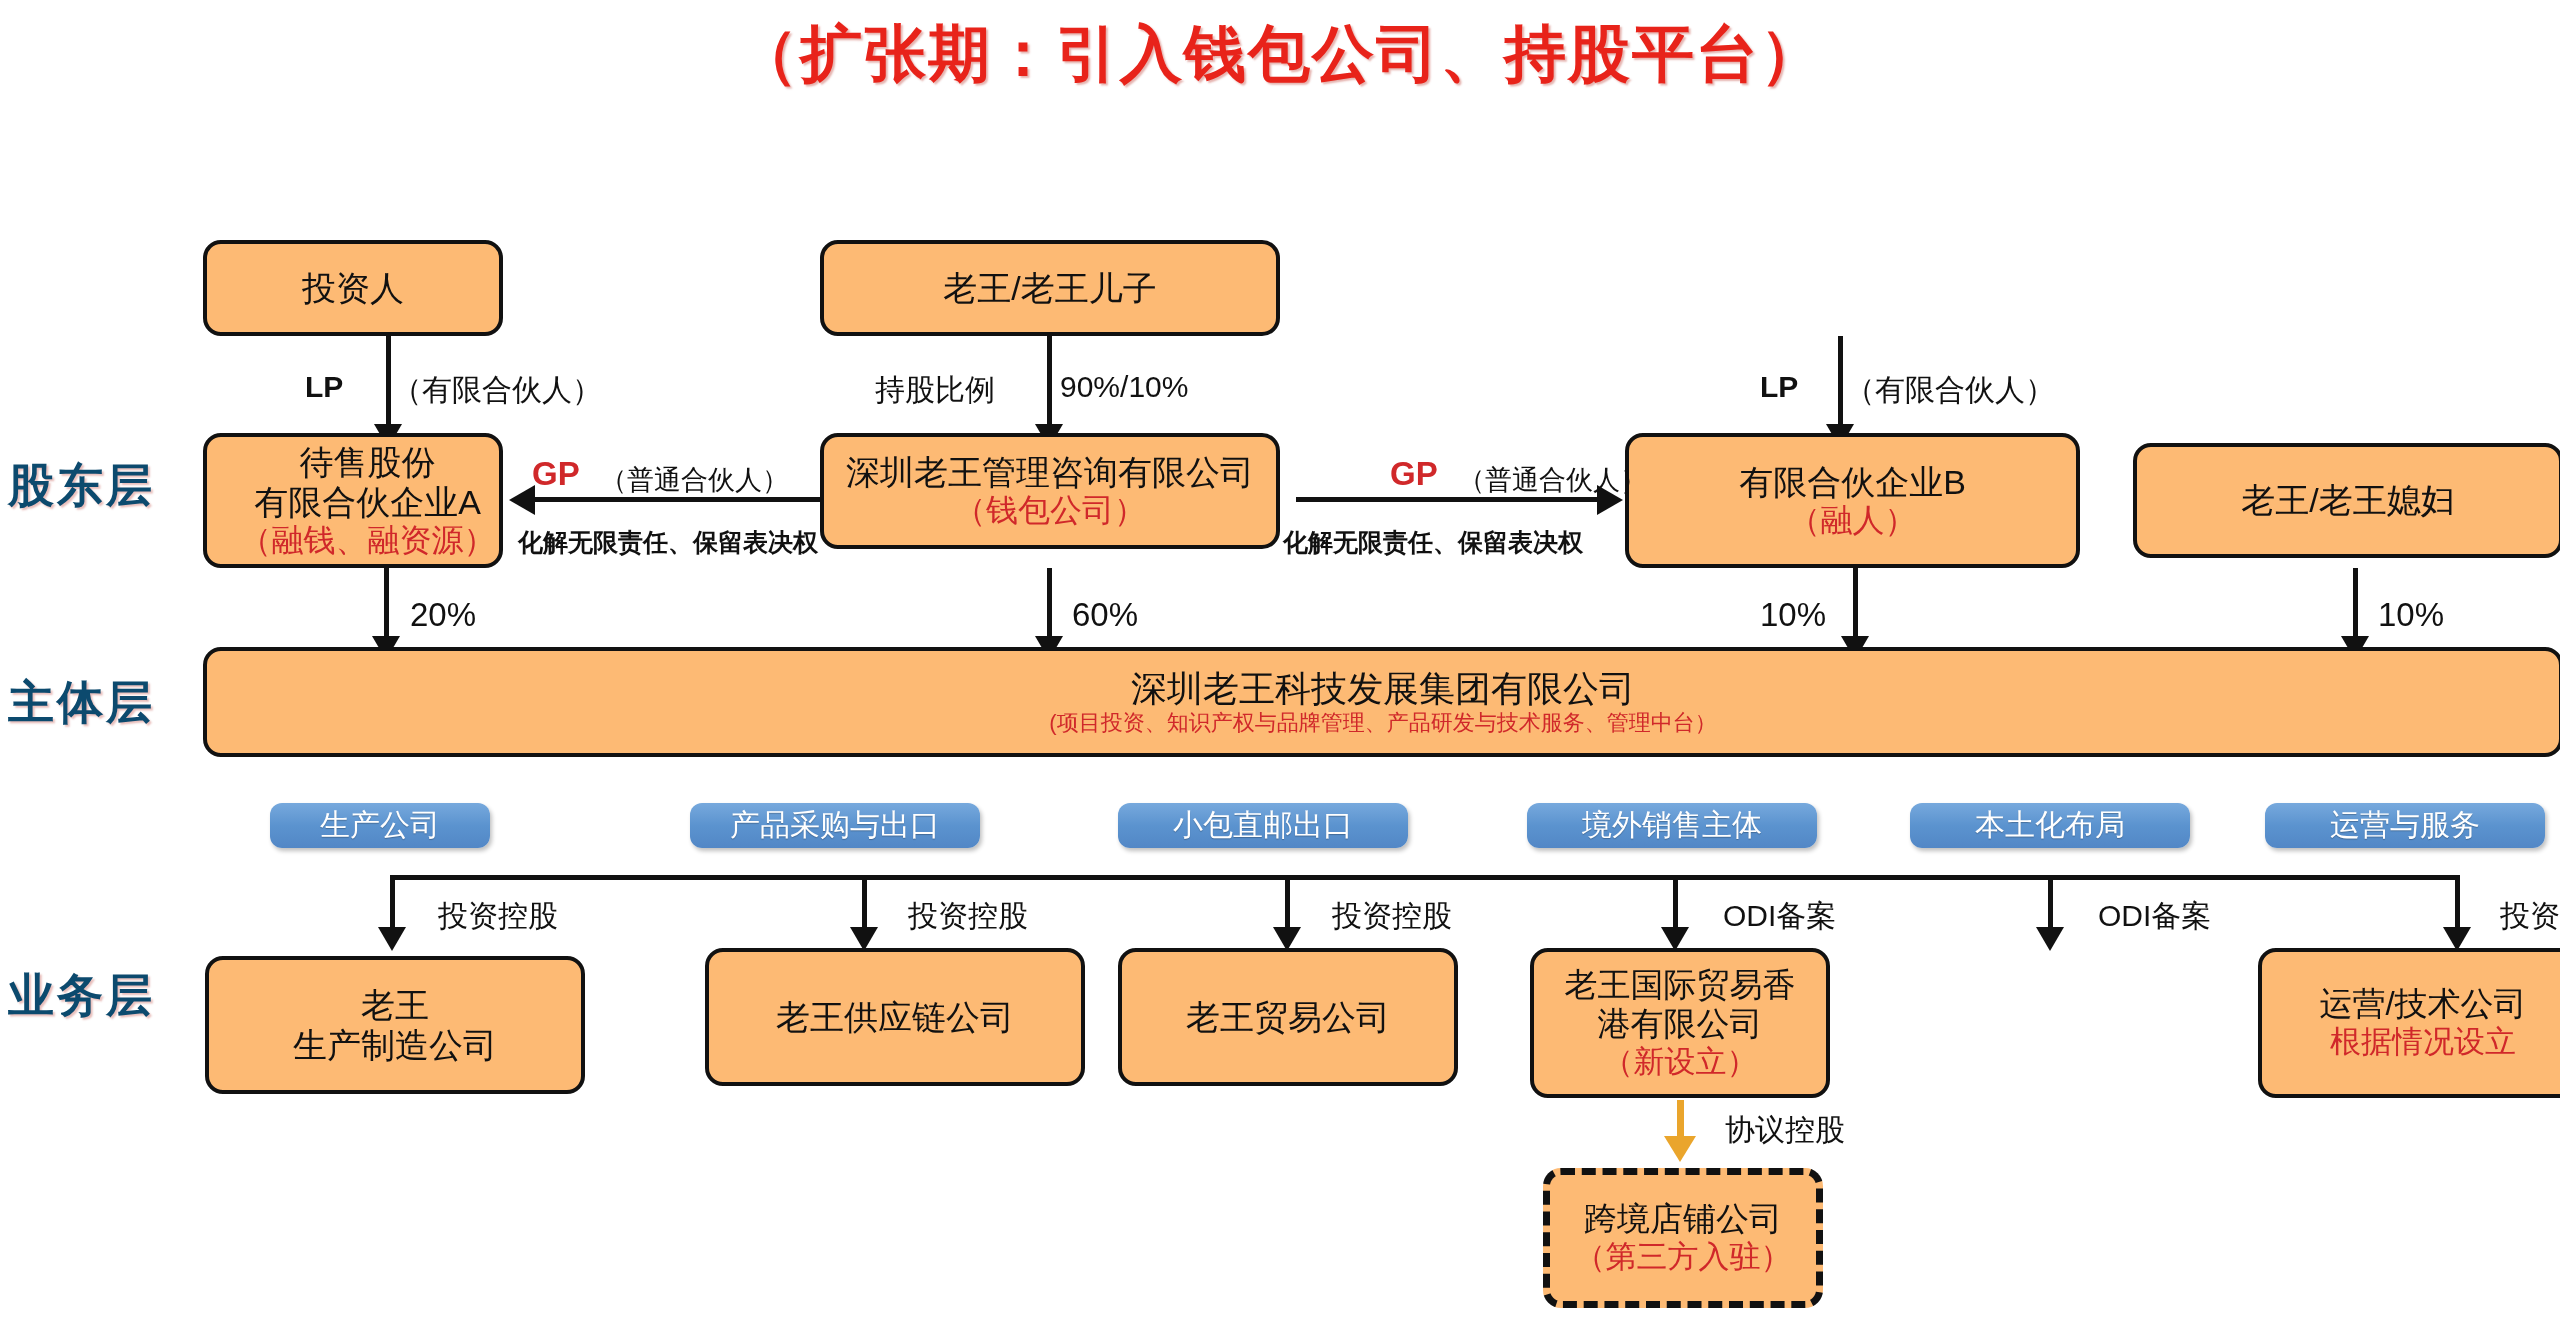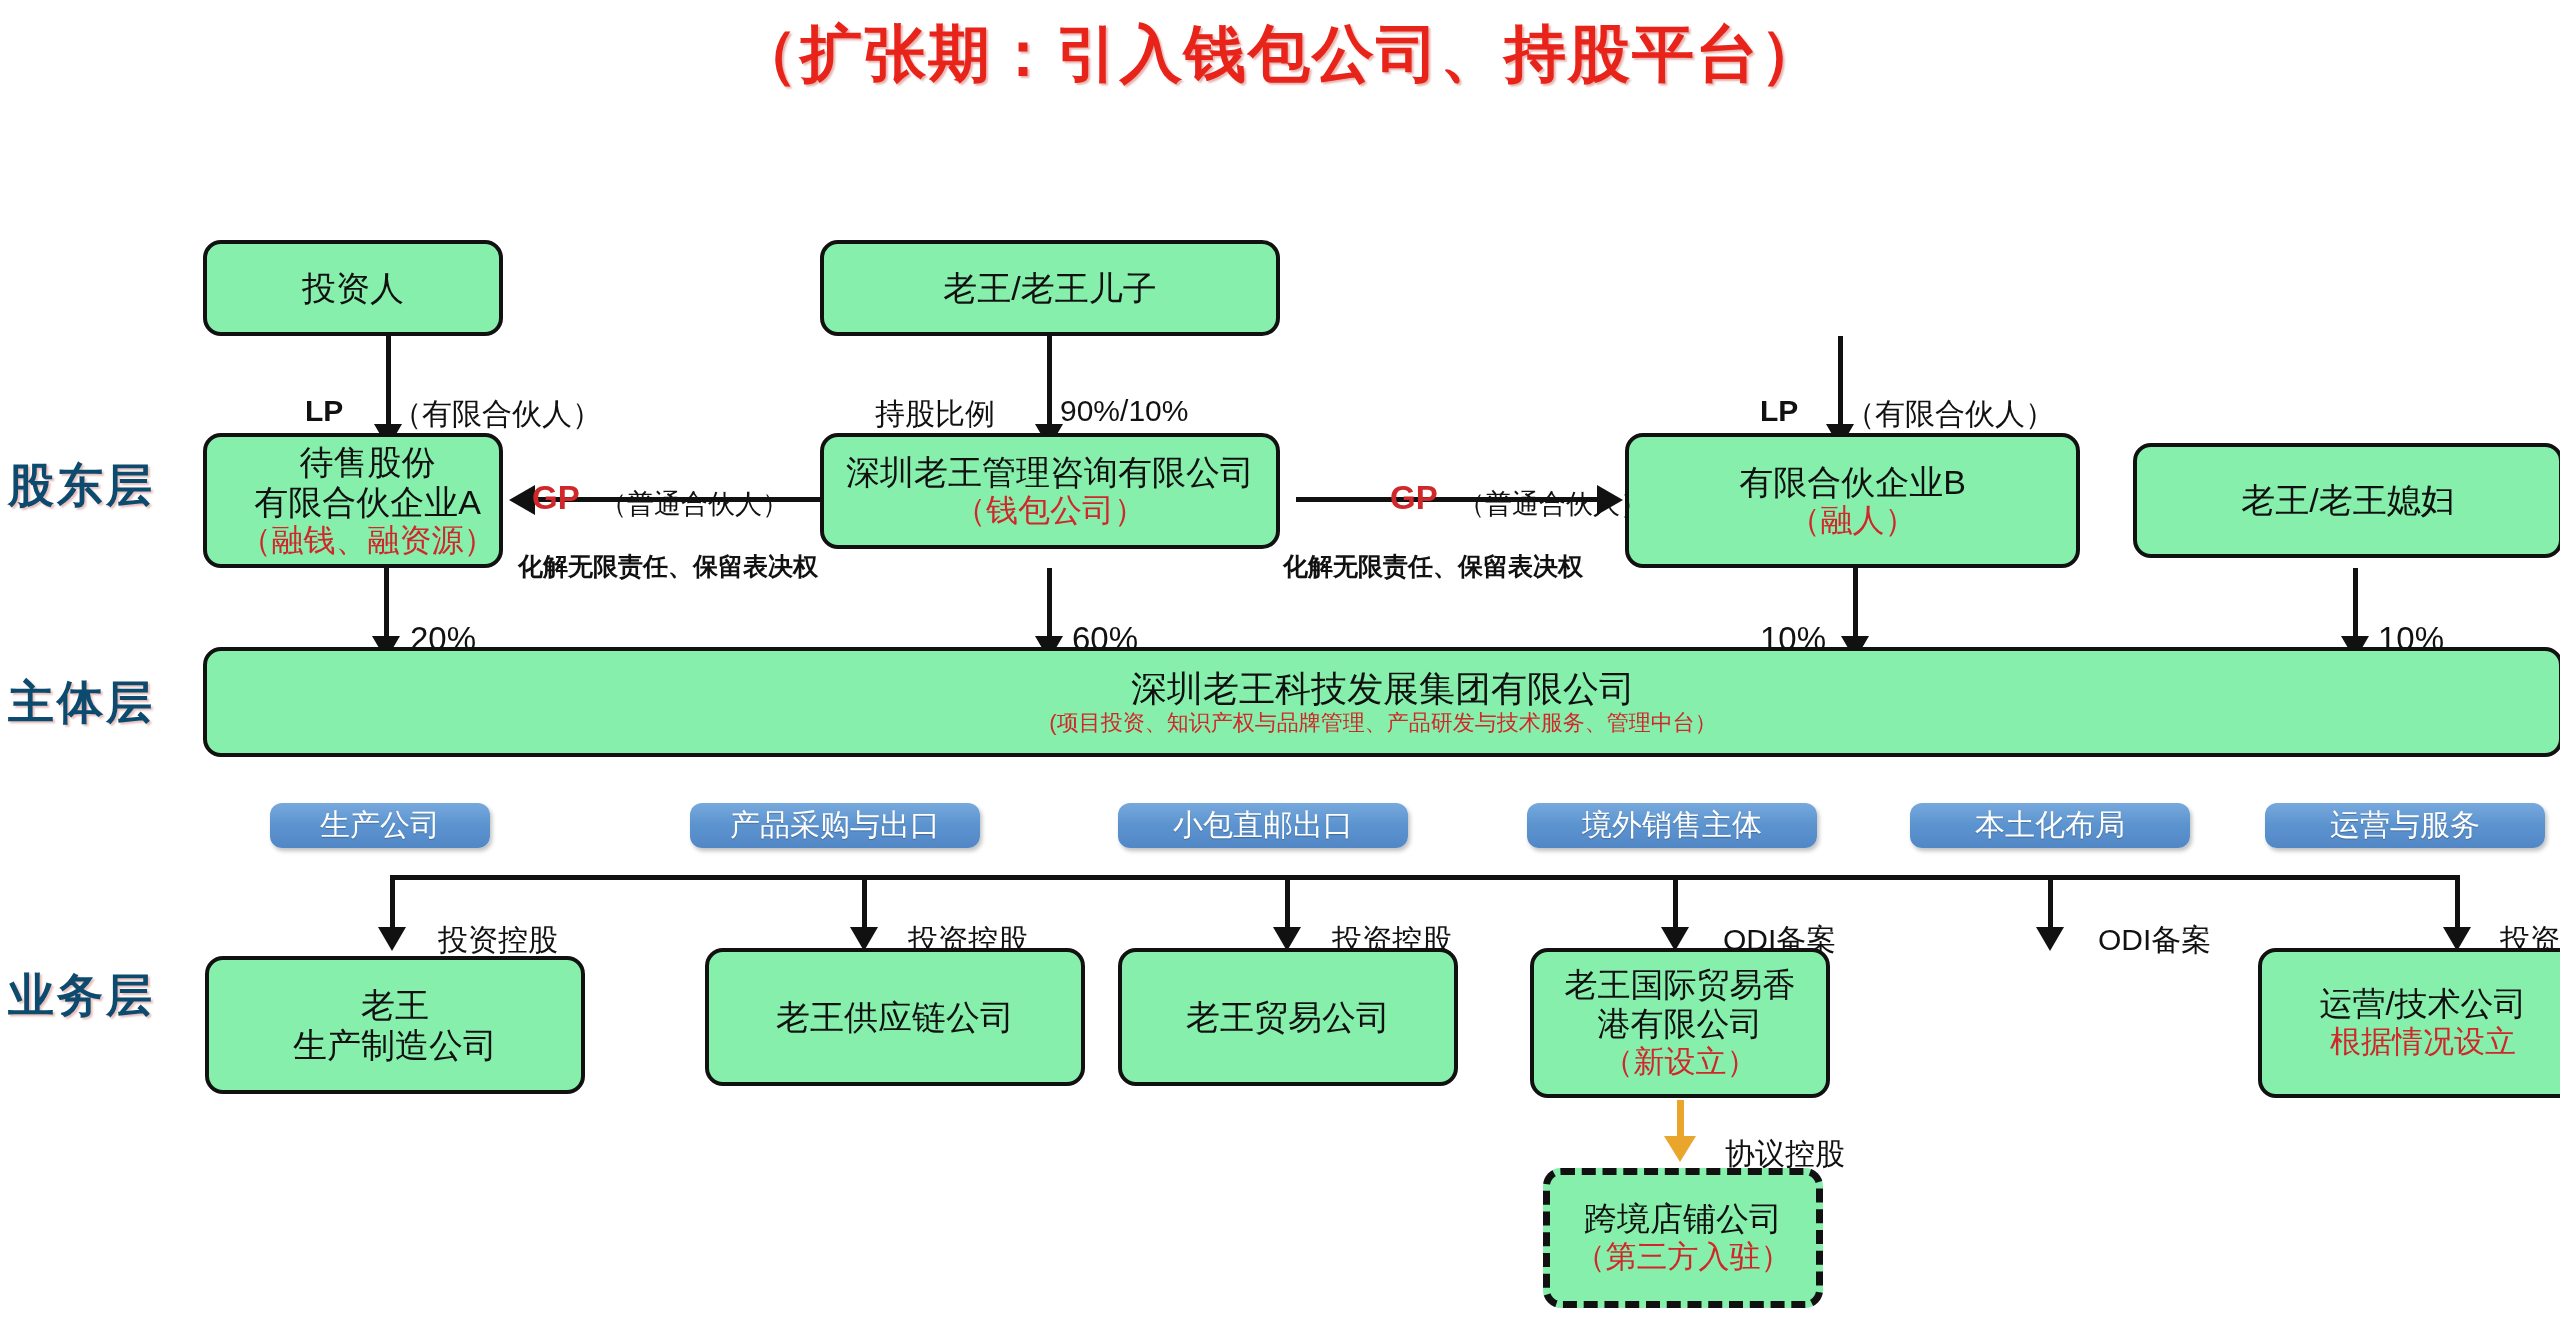--- a/index.html
+++ b/index.html
@@ -28,21 +28,21 @@
     letter-spacing:3px;
     text-shadow:2px 2px 2px rgba(180,40,30,.3);
     white-space:nowrap;
   }
 
   
   .nbox {
     position:absolute;
     border:4px solid #111;
     border-radius:18px;
-    background:#86efac;
+    background:#fdba74;
     display:flex; flex-direction:column;
     align-items:center; justify-content:center;
     box-sizing:border-box;
     text-align:center;
     line-height:1.18;
   }
   .nbox .ln  { color:#111; font-size:34px; white-space:nowrap; }
   .nbox .lnw { color:#111; font-size:33px; }
   .nbox .red { color:#d0282a; font-size:32px; white-space:nowrap; }
   .nbox .redw{ color:#d0282a; font-size:31px; }
@@ -86,21 +86,21 @@
   }
   .vline-or { position:absolute; width:7px; background:#eaa52c; }
   .arrowdn-or {
     position:absolute; width:0; height:0;
     border-left:16px solid transparent;
     border-right:16px solid transparent;
     border-top:26px solid #eaa52c;
   }
 
   
-  .etext { position:absolute; font-size:30px; color:#111; white-space:nowrap;margin-top:24px; }
+  .etext { position:absolute; font-size:30px; color:#111; white-space:nowrap; }
   .etext.bold { font-weight:bold; }
   .etext.small { font-size:25px; font-weight:bold; }
   .etext.gp { color:#d0282a; font-weight:bold; font-size:33px; }
   .etext.pct { font-size:33px; }
 </style>
 </head>
 <body>
 
 <div id="stage">
 

